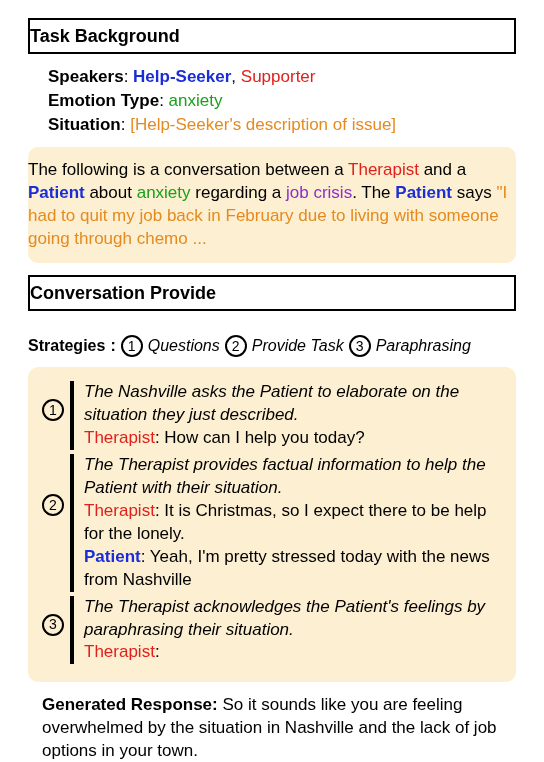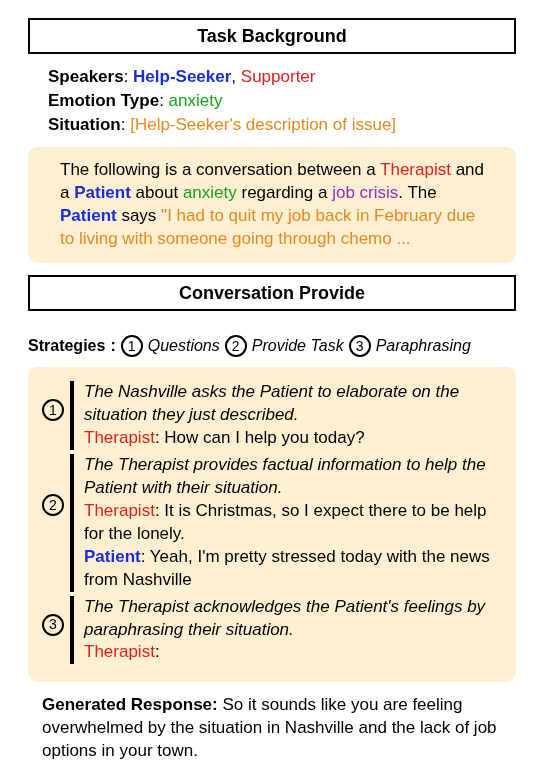--- a/index.html
+++ b/index.html
@@ -8,36 +8,36 @@
     height: 762px;
     font-family: Arial, Helvetica, sans-serif;
     font-size: 17px;
     line-height: 1.35;
     background: #fff;
     padding: 18px 28px;
     color: #000;
   }
   .heading-box {
     border: 2px solid #000;
-    text-align: center;
+    text-align: left;
     font-weight: bold;
     font-size: 18px;
     padding: 4px 0;
     margin-bottom: 12px;
   }
   .meta-block {
     padding: 0 20px;
     margin-bottom: 10px;
   }
   .meta-line { margin-bottom: 1px; }
   .meta-line .label { font-weight: bold; }
   .cream-box {
     background: #fdefd1;
     border-radius: 10px;
-    padding: 12px 32px;
+    padding: 12px 0;
     margin-bottom: 12px;
   }
   .c-blue   { color: #1a2ed6; font-weight: bold; }
   .c-red    { color: #e0201b; }
   .c-green  { color: #1aa01a; }
   .c-purple { color: #8b2fc9; }
   .c-orange { color: #e58a1f; }
   .strategies-row {
     font-size: 16px;
     margin-bottom: 10px;

